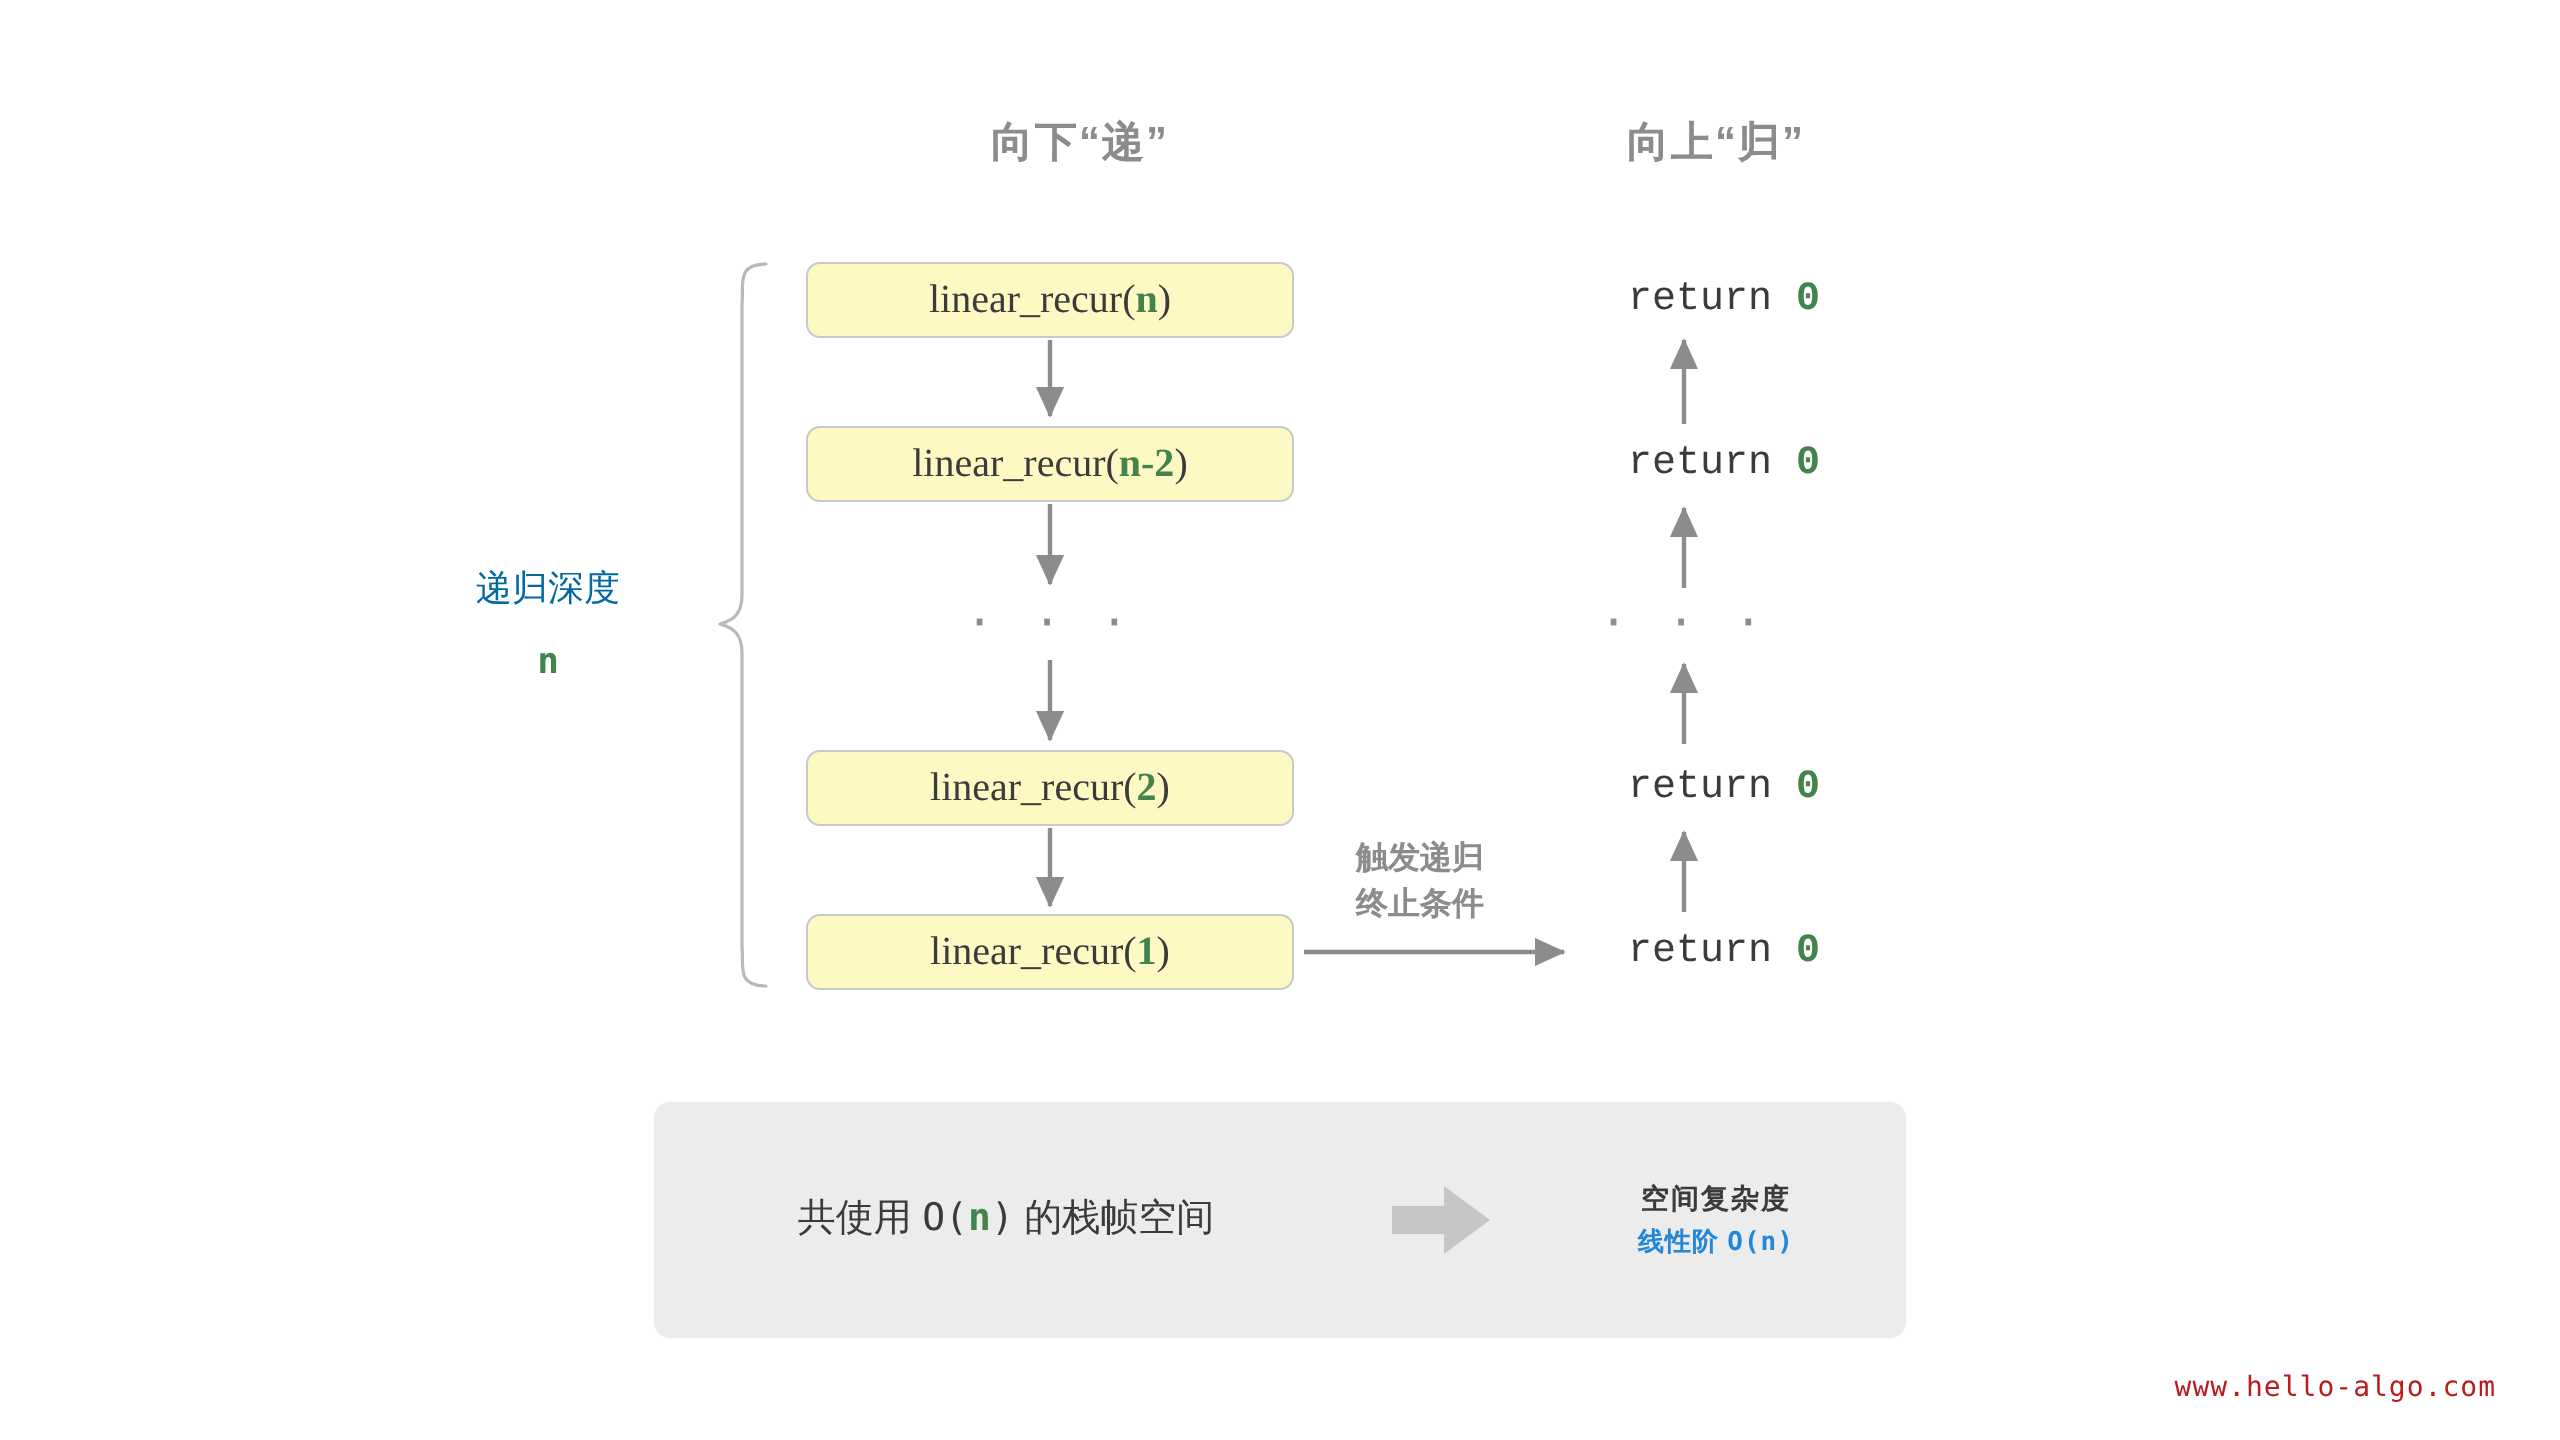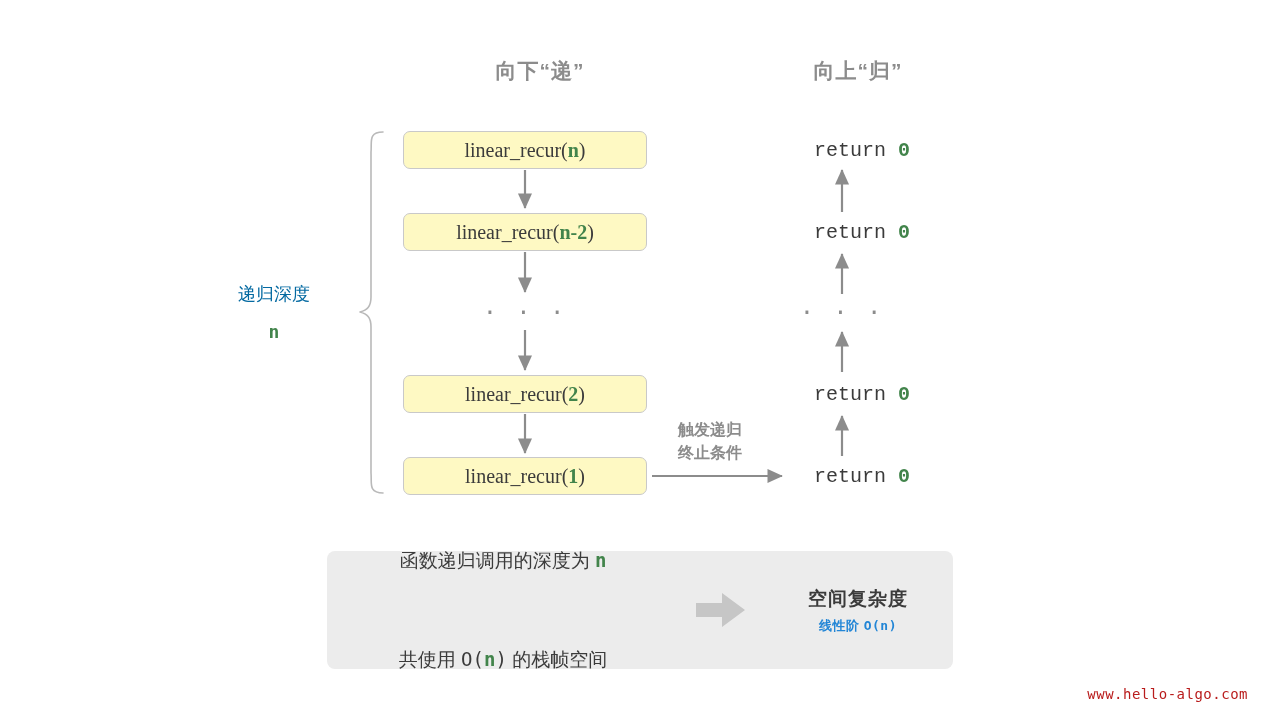--- a/index.html
+++ b/index.html
@@ -149,21 +149,21 @@
     display: flex;
     align-items: center;
     justify-content: center;
   }
   #summary-right {
     flex: 1;
     text-align: center;
     line-height: 1.62;
   }
   #summary-title {
-    font-size: 19px;
+    font-size: 14px;
     font-weight: bold;
     color: #3b3b3b;
     letter-spacing: 1px;
   }
   #summary-complexity {
     font-size: 13px;
     font-weight: bold;
     color: #2386d6;
     letter-spacing: 0.5px;
     white-space: pre;
@@ -254,21 +254,20 @@
   <div id="depth-label">递归深度</div>
   <div id="depth-var">n</div>
 
   <div id="trigger-note">
     <div>触发递归</div>
     <div>终止条件</div>
   </div>
 
   <div id="summary-panel">
     <div id="summary-left">
-      <div><span>函数递归调用的深度为 </span><span class="var">n</span></div>
       <div><span>共使用 </span><span class="mono">O(</span><span class="var">n</span><span class="mono">)</span><span> 的栈帧空间</span></div>
     </div>
 
     <div id="summary-arrow-wrap">
       <svg width="50" height="36" viewBox="0 0 50 36">
         <path d="M0,11 L26,11 L26,1 L49,18 L26,35 L26,25 L0,25 Z" fill="#c6c6c6"></path>
       </svg>
     </div>
 
     <div id="summary-right">

